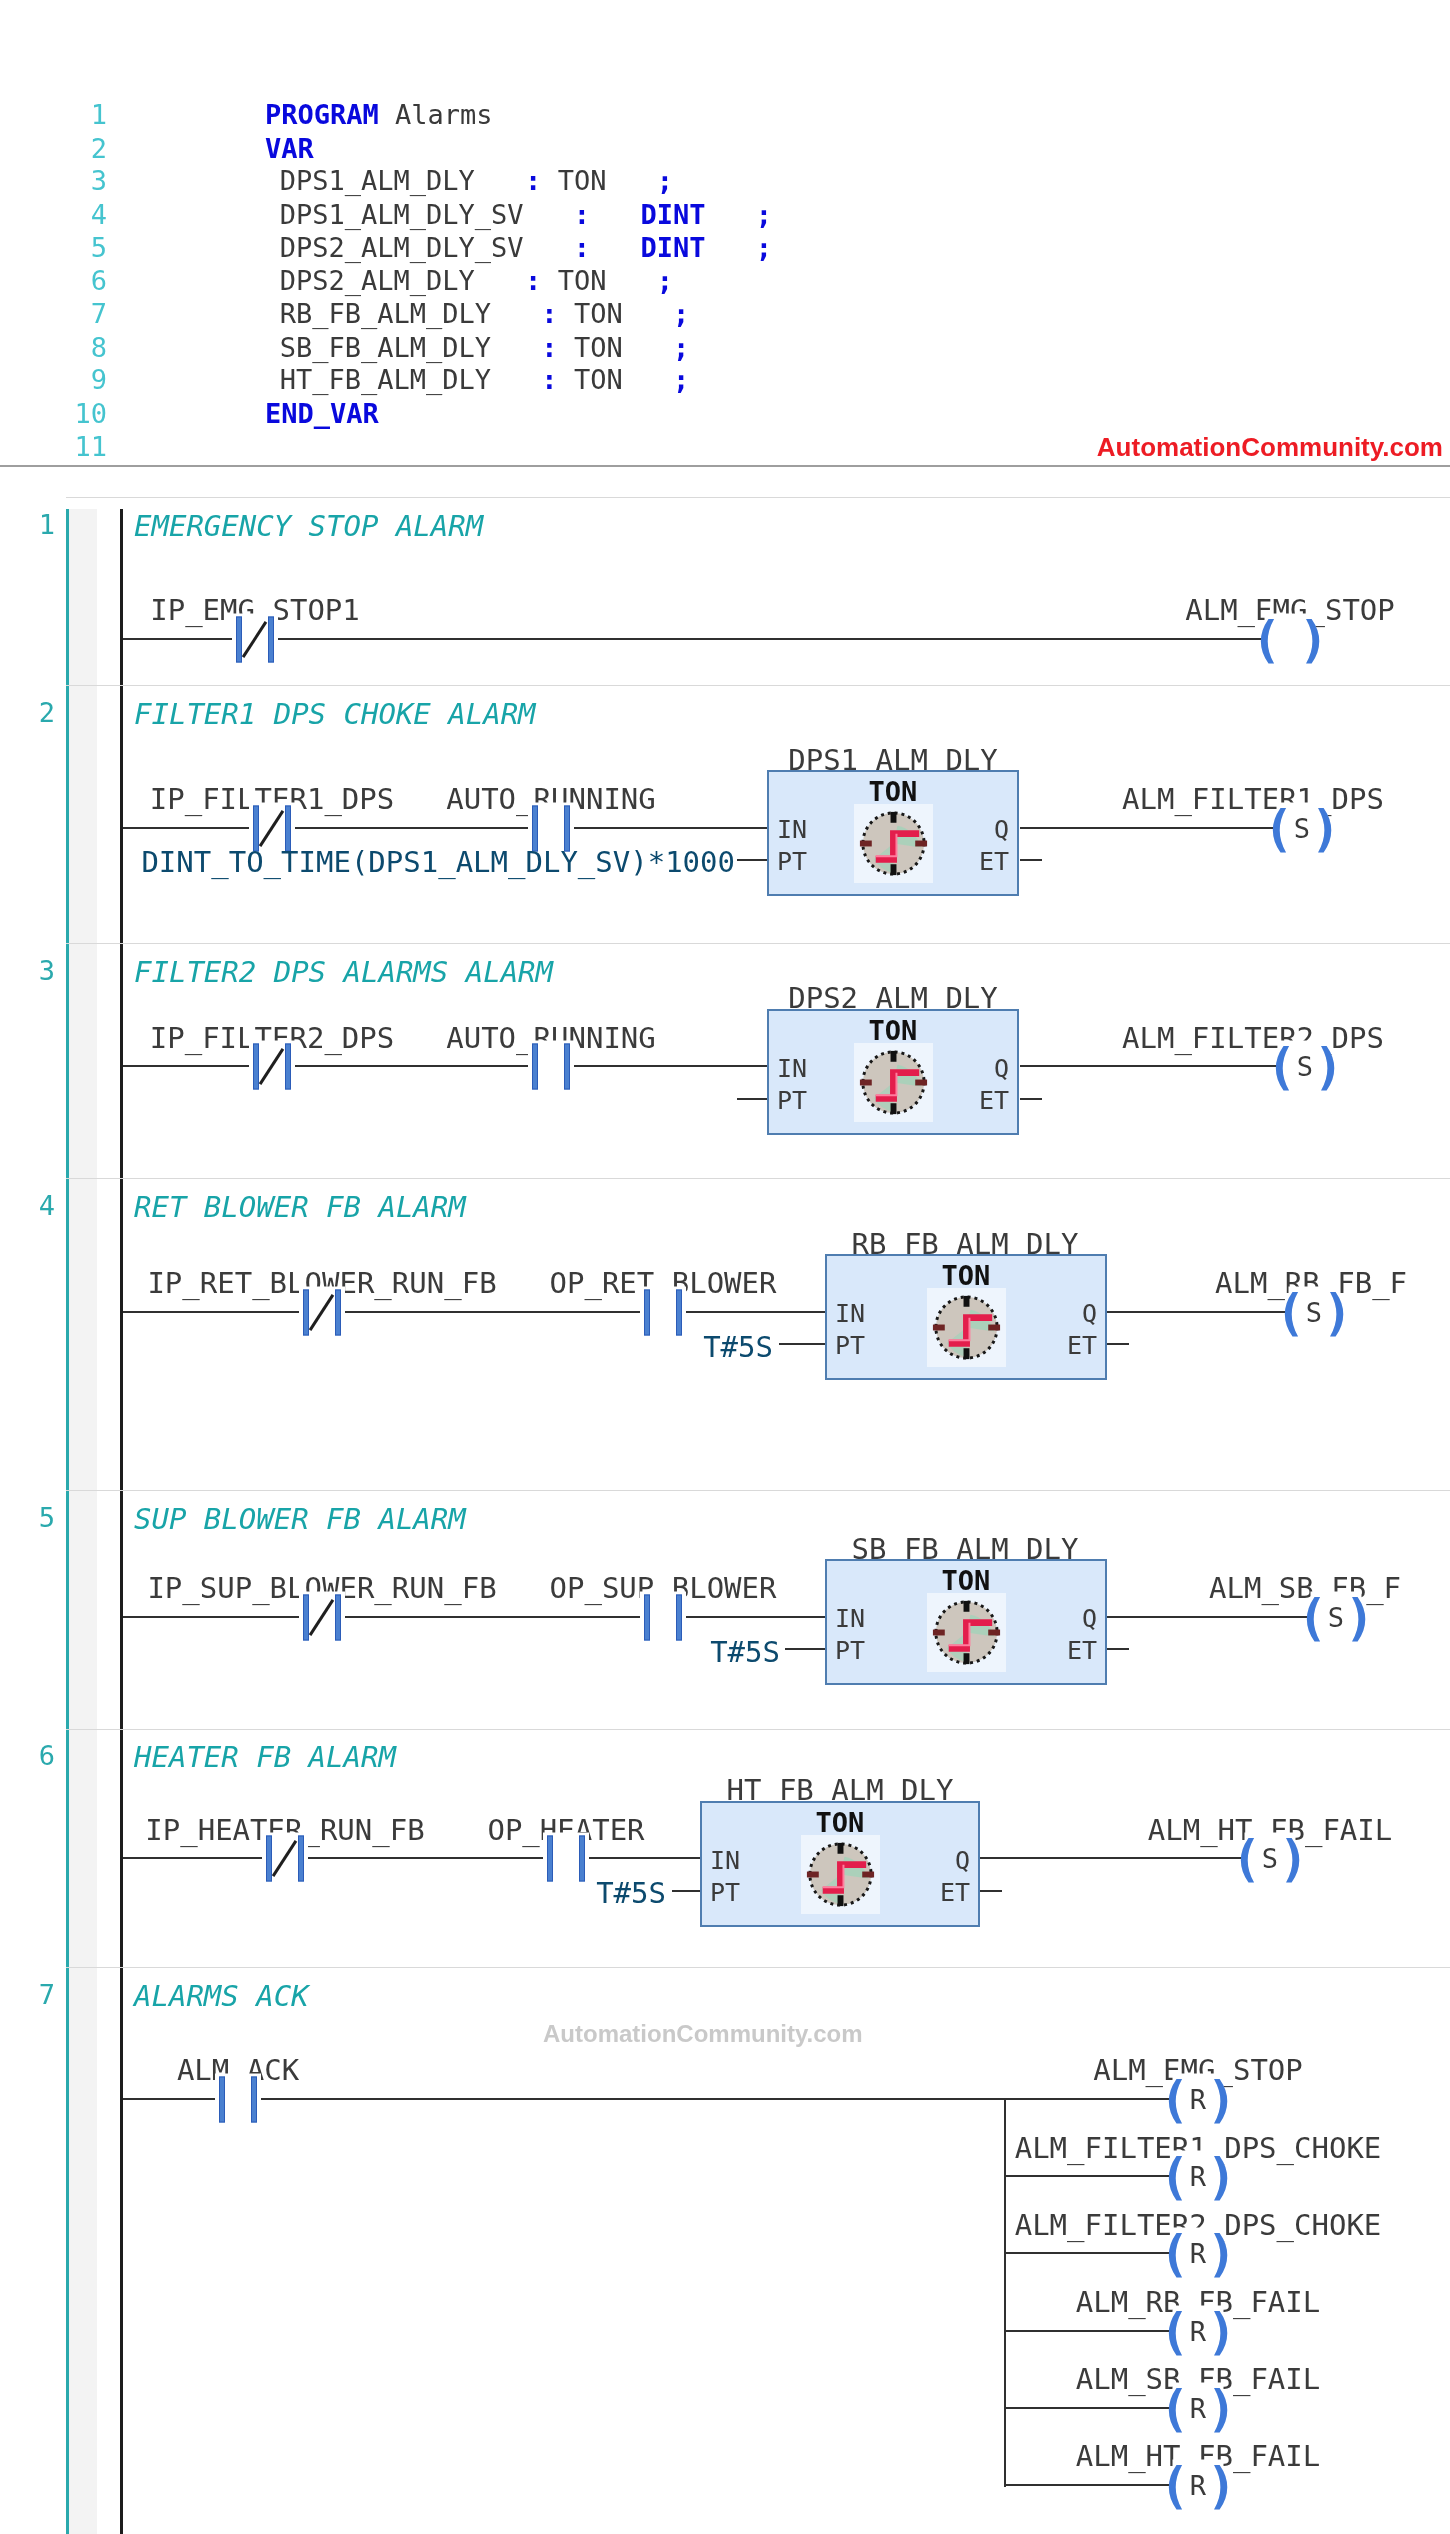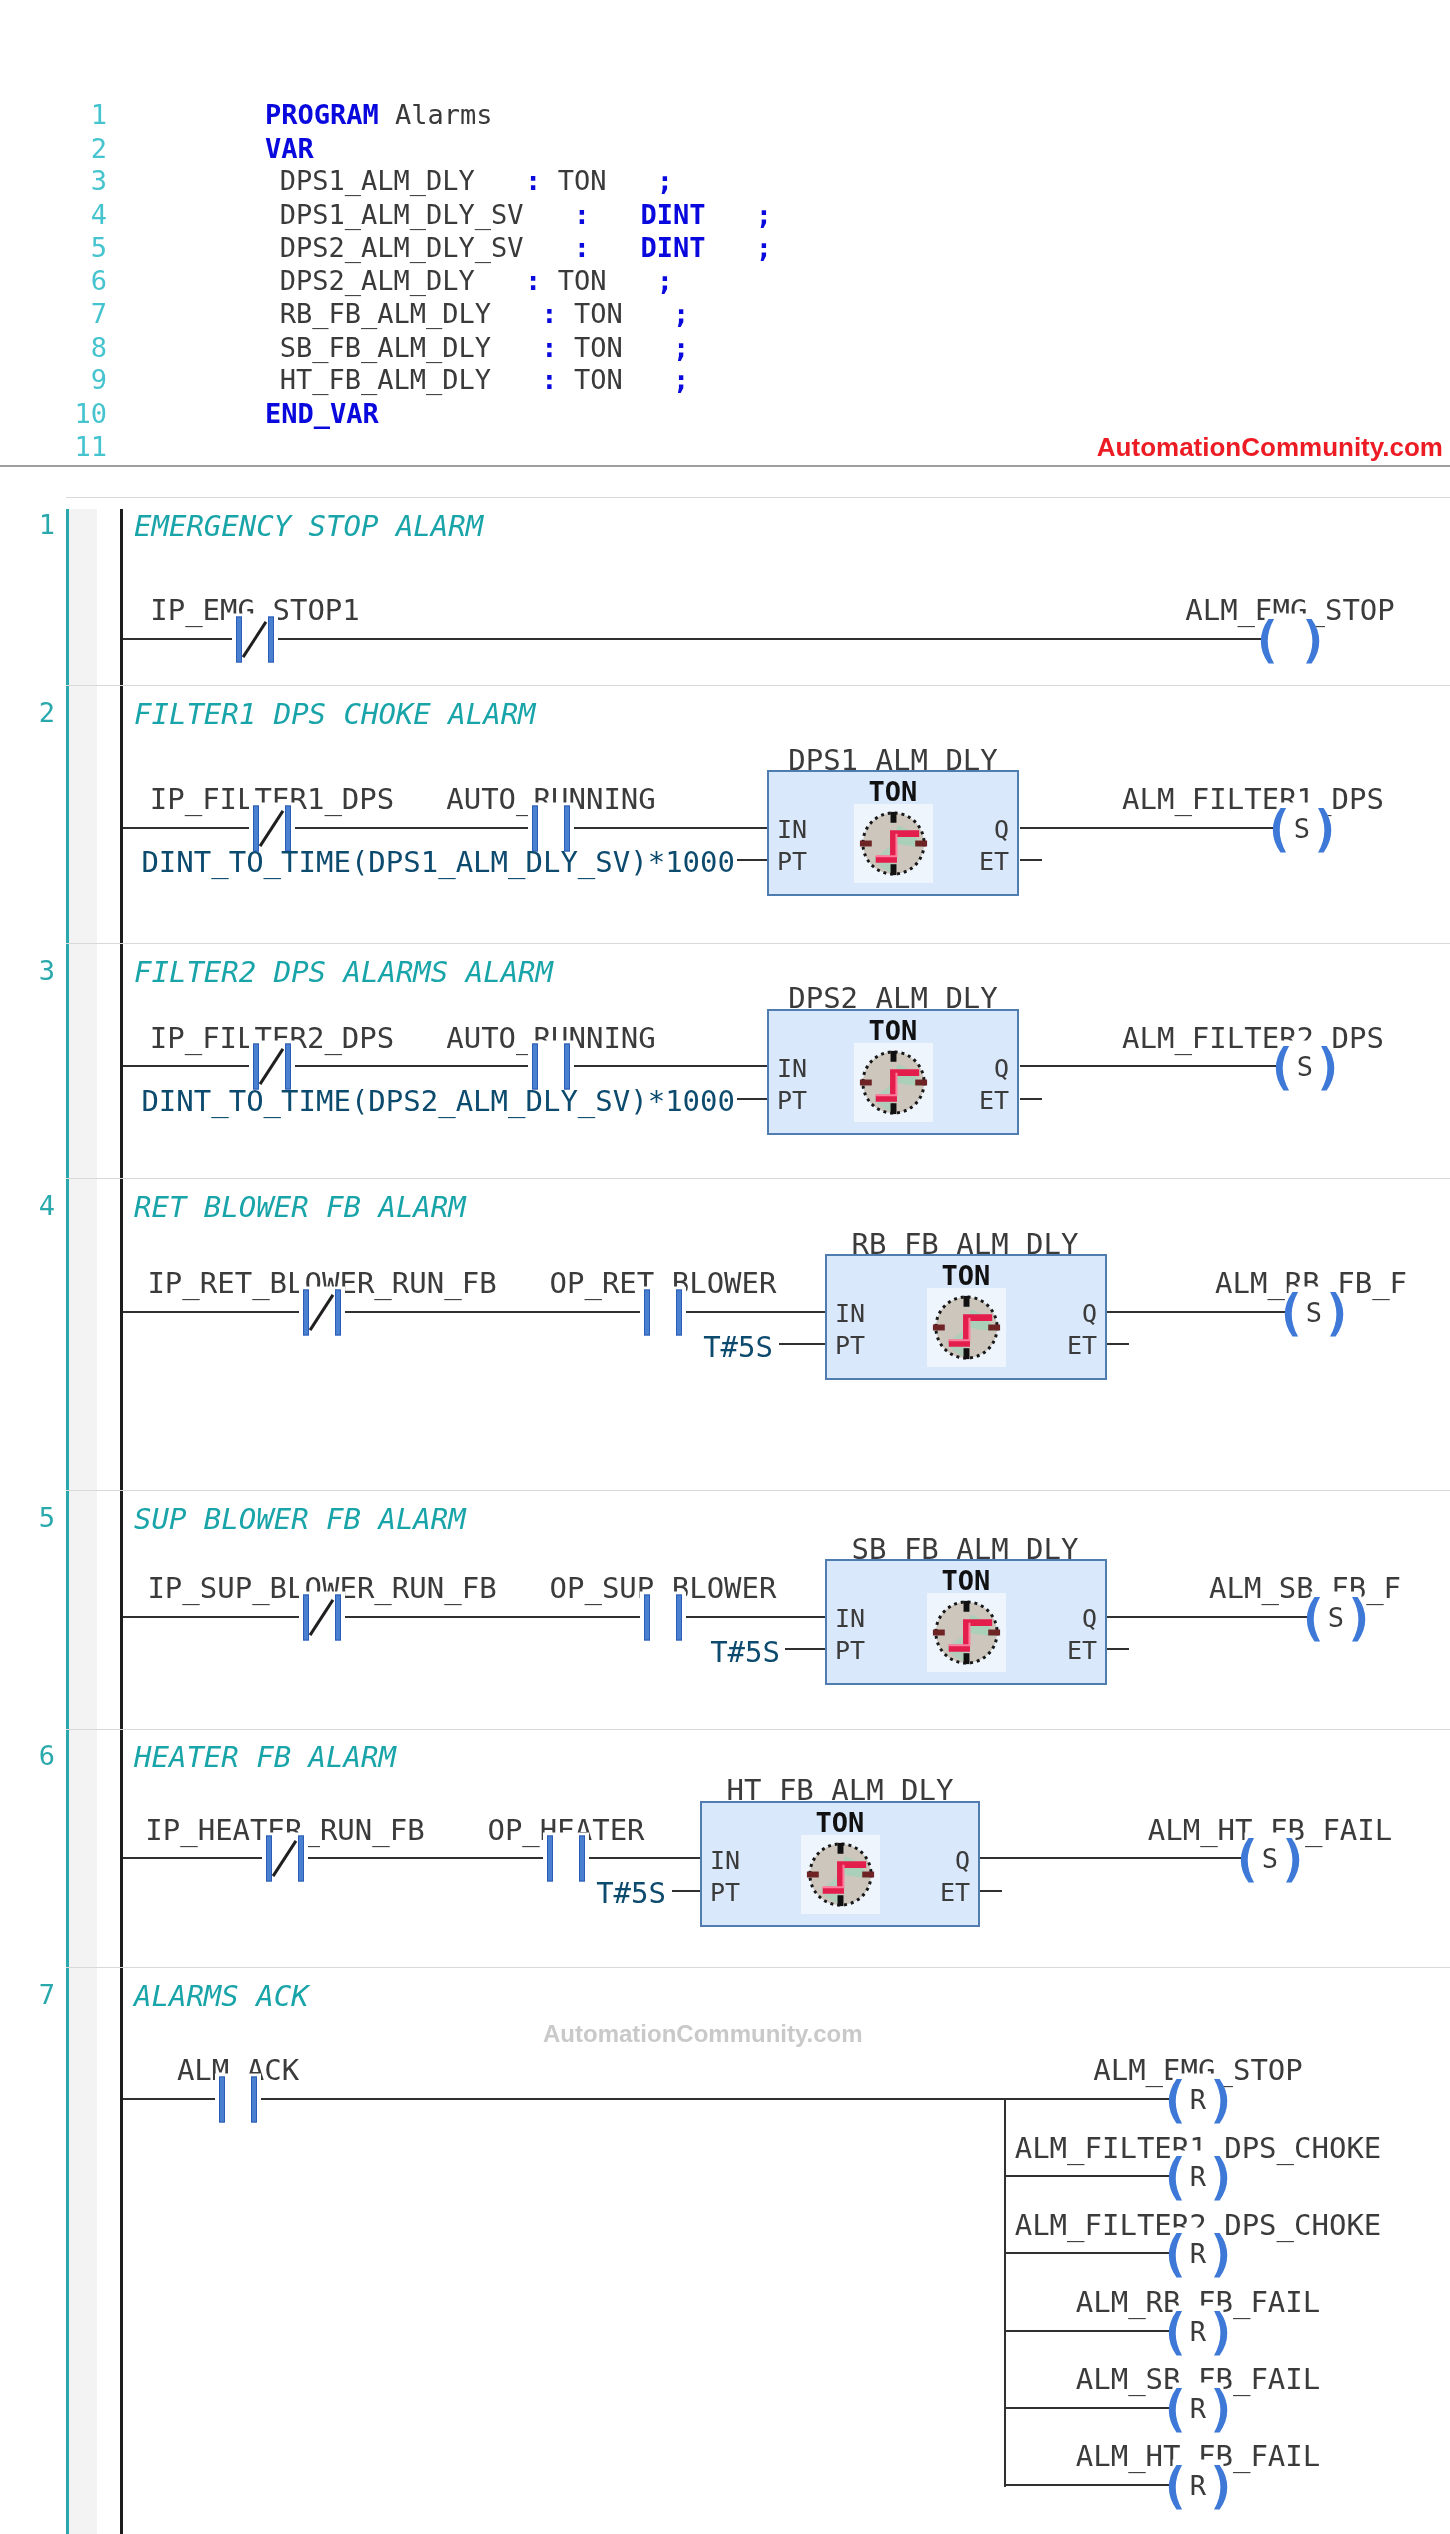--- a/index.html
+++ b/index.html
@@ -182,21 +182,20 @@
         <path d="M44 22 A31 31 0 0 1 68 44 L40 40 Z" fill="#8fd8b8" opacity="0.55"></path>
         <path d="M20 56 A31 31 0 0 0 40 70 L40 40 Z" fill="#8fd8b8" opacity="0.45"></path>
         <rect x="37" y="8" width="6" height="11" fill="#111"></rect>
         <rect x="37" y="61" width="6" height="11" fill="#111"></rect>
         <rect x="6" y="37" width="12" height="6" fill="#6e2424"></rect>
         <rect x="62" y="37" width="12" height="6" fill="#6e2424"></rect>
         <path d="M22 56 H40 V30 H66" fill="none" stroke="#e31e4c" stroke-width="7"></path>
         <path d="M22 53 H43 V30" fill="none" stroke="#ff7e9e" stroke-width="2"></path>
       </svg>
   </div>
-  <div class="tr" style="left:129px;top:1084px;width:606px">DINT_TO_TIME(DPS2_ALM_DLY_SV)*1000</div>
   <div class="tl" style="left:1122px;top:1021px">ALM_FILTER2_DPS</div>
   <div class="coil" style="left:1305px;top:1066px">
       <span class="paren">(</span>
       <span class="cop">S</span>
       <span class="paren">)</span>
     </div>
 
   <div class="rn" style="top:1190px">4</div>
   <div class="cm" style="top:1190px">RET BLOWER FB ALARM</div>
   <div class="w" style="left:123px;top:1311px;width:702px"></div>

